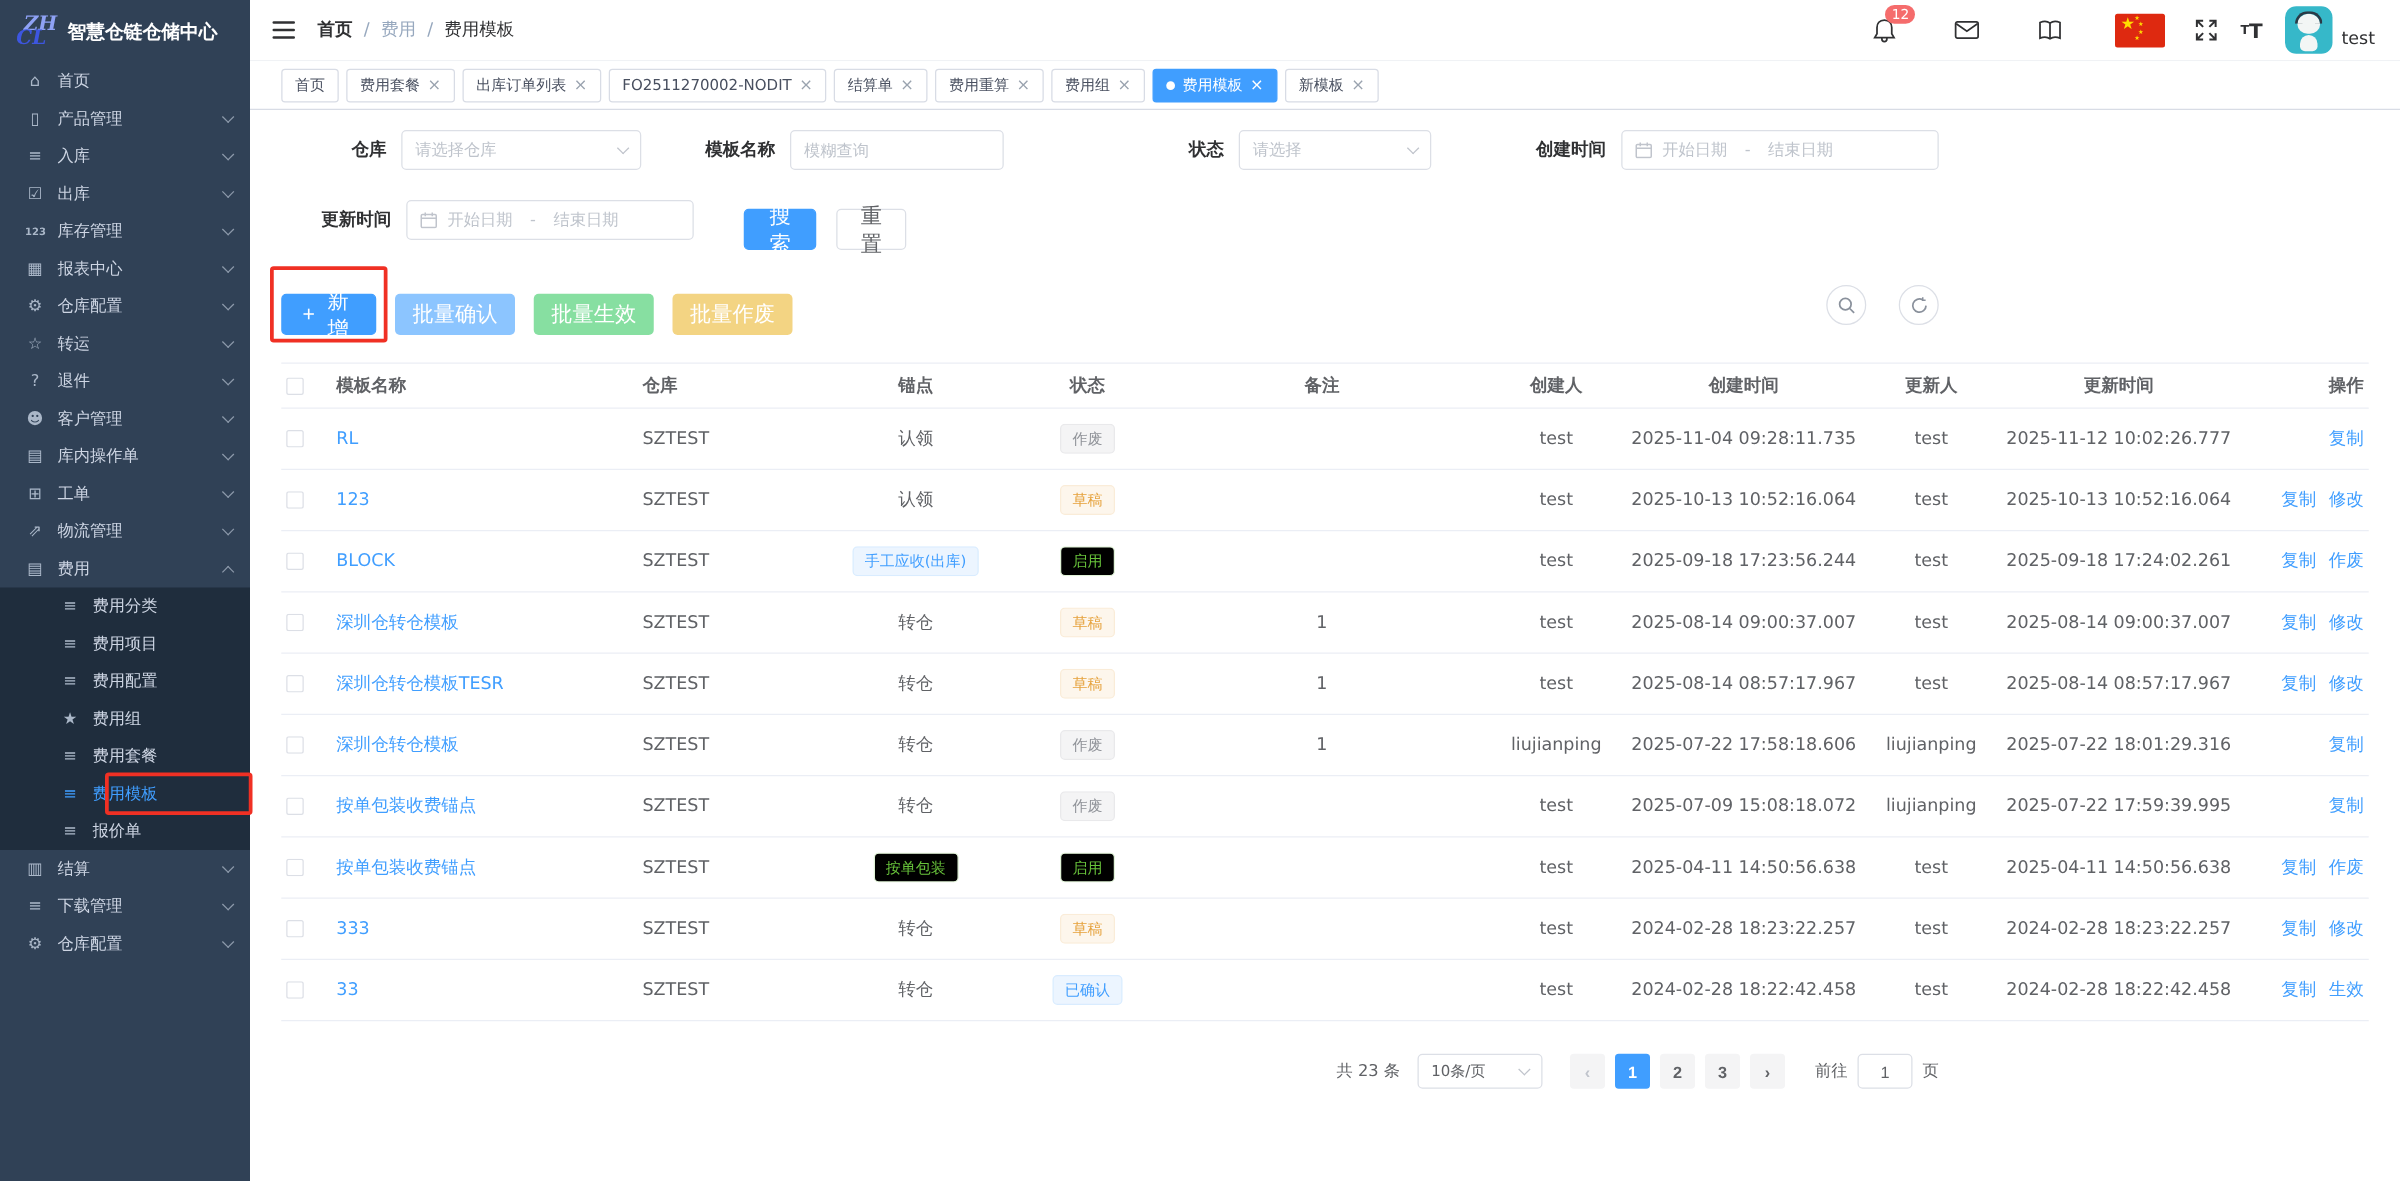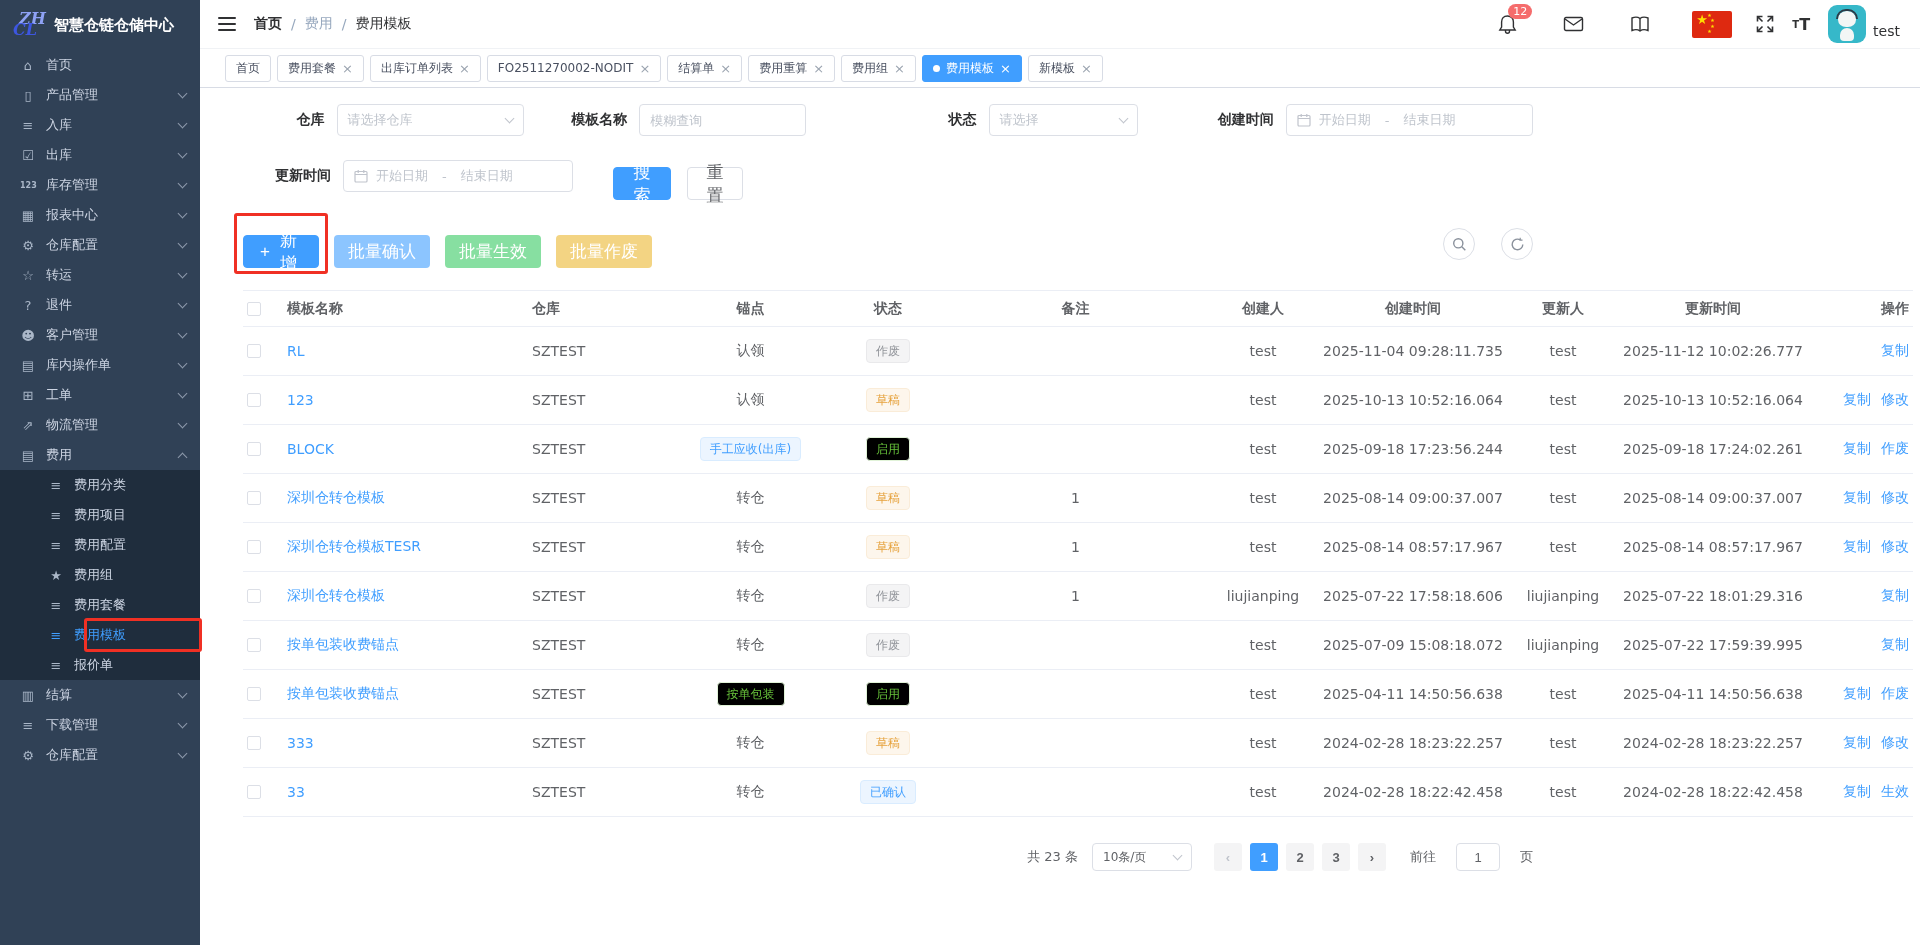--- a/index.html
+++ b/index.html
@@ -58,21 +58,21 @@
   .tabbar { position:absolute; left:200px; top:49px; width:1720px; height:39px; background:#fff;
     border-bottom:1px solid #d8dce5; display:flex; align-items:center; padding-left:25px; gap:6px; }
   .tab { height:27px; border:1px solid #d8dce5; border-radius:3px; background:#fff; color:#495060;
     font-size:12px; display:flex; align-items:center; padding:0 10px; gap:6px; cursor:pointer; white-space:nowrap; }
   .tab .dot { width:7px; height:7px; border-radius:50%; background:#fff; }
   .tab .tab-close { color:#9aa3af; font-size:13px; line-height:1; }
   .tab.active { background:#409eff; border-color:#409eff; color:#fff; }
   .tab.active .tab-close { color:#fff; }
 
   
-  .content { position:absolute; left:200px; top:88px; width:1376px; height:857px; background:#fff; padding:0 43px; }
+  .content { position:absolute; left:200px; top:88px; width:1376px; height:857px; background:#fff; padding:0 25px; }
   .filter-row { display:flex; align-items:center; margin-top:16px; }
   .f-label { width:100px; text-align:right; padding-right:12px; font-weight:600; color:#303133; font-size:14px; white-space:nowrap; }
   .f-label.narrow { width:100px; }
   .ctrl { height:32px; border:1px solid #dcdfe6; border-radius:4px; display:flex; align-items:center;
     padding:0 10px; color:#bfc4cc; font-size:13px; background:#fff; }
   .ctrl .chev { border-color:#c0c4cc; margin-left:auto; }
   .sel-warehouse { width:200px; cursor:pointer; } .sel-status { width:160px; cursor:pointer; }
   .inp-name { width:178px; } .inp-name input { border:none; outline:none; width:100%; font-size:13px; color:#606266; }
   .inp-name input::placeholder { color:#bfc4cc; }
   .date-range { width:265px; gap:8px; } .date-range.w2 { width:230px; }
@@ -120,21 +120,21 @@
   .tag.primary { background:#ecf5ff; border-color:#d9ecff; color:#409eff; }
 
   
   .pagination { margin-top:26px; display:flex; align-items:center; justify-content:flex-end; gap:14px; color:#606266; font-size:13px; }
   .page-size { width:100px; height:28px; font-size:12px; cursor:pointer; }
   .pager { display:flex; gap:8px; margin-left:8px; }
   .pg { min-width:28px; height:28px; border:none; border-radius:3px; background:#f4f4f5; color:#606266;
     font-size:13px; font-weight:600; cursor:pointer; display:flex; align-items:center; justify-content:center; }
   .pg.active { background:#409eff; color:#fff; }
   .pg.prev { color:#c0c4cc; }
-  .goto { display:flex; align-items:center; gap:20px; margin-left:10px; }
+  .goto { display:flex; align-items:center; gap:8px; margin-left:10px; }
   .goto input { width:44px; height:28px; border:1px solid #dcdfe6; border-radius:4px; text-align:center; font-size:13px; color:#606266; outline:none; }
   svg { display:block; }
 </style>
 </head>
 <body>
 
 <aside class="sidebar">
   <div class="logo-row">
     <div class="logo-mark">
       <span class="zh">ZH</span>

